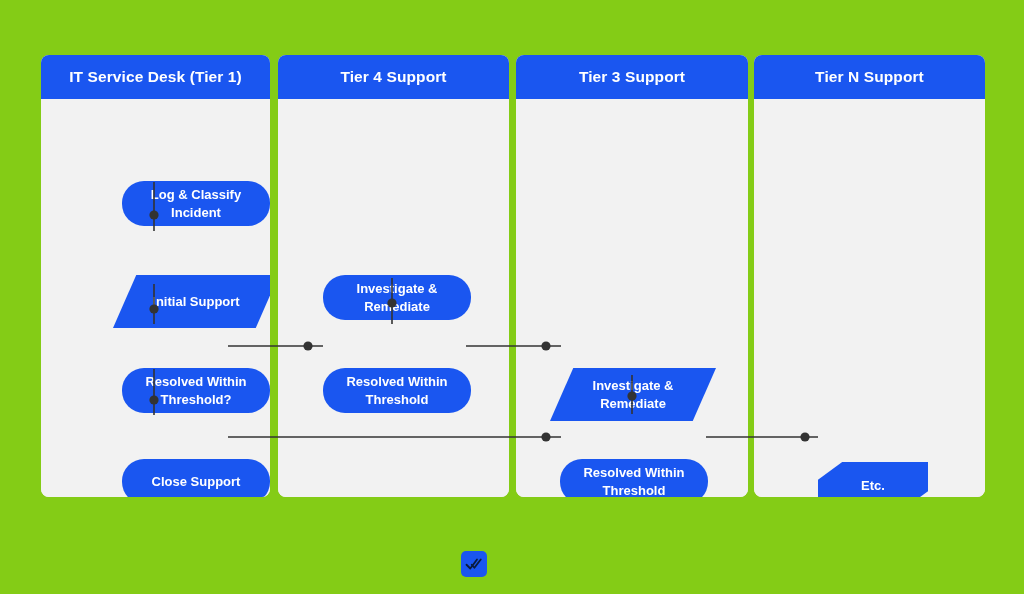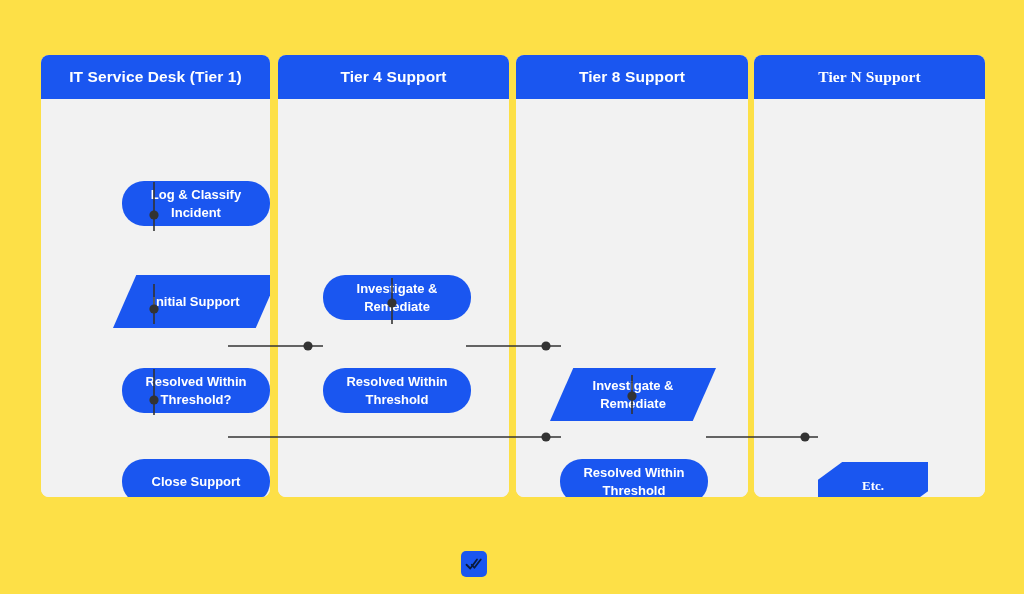--- a/index.html
+++ b/index.html
@@ -13,21 +13,21 @@
     font-family: "Liberation Sans", sans-serif;
     overflow: hidden;
     position: relative;
   }
 
   #canvas {
     position: absolute;
     left: 0; top: 0;
     width: 1024px;
     height: 594px;
-    background: #fde047;
+    background: #84cc16;
   }
 
   
   .lane {
     position: absolute;
     top: 55px;
     height: 442px;
     background: #f2f2f2;
     border-radius: 8px;
     overflow: hidden;
@@ -46,21 +46,21 @@
   }
   .lane-body {
     position: relative;
     height: 398px;
     background: #f2f2f2;
   }
 
   #lane-0 { left: 41px;  width: 229px; }
   #lane-1 { left: 278px; width: 231px; }
   #lane-2 { left: 516px; width: 232px; }
-  #lane-3 { left: 754px; width: 231px; font-family: Liberation Serif, serif; }
+  #lane-3 { left: 754px; width: 231px; }
 
   
   #connectors {
     position: absolute;
     left: 0; top: 0;
     width: 1024px;
     height: 594px;
     pointer-events: none;
   }
 
@@ -134,21 +134,21 @@
         <div class="lane-body">
           <div class="node rounded" style="left: 45px; top: 176px; width: 148px; height: 45px; background: rgb(26, 86, 240);">
             <span class="node-label">Investigate &amp; Remediate</span>
           </div>
           <div class="node rounded" style="left: 45px; top: 269px; width: 148px; height: 45px; background: rgb(26, 86, 240);">
             <span class="node-label">Resolved Within Threshold</span>
           </div>
         </div>
       </div>
       <div class="lane" id="lane-2">
-        <div class="lane-header">Tier 8 Support</div>
+        <div class="lane-header">Tier 3 Support</div>
         <div class="lane-body">
           <div class="node parallelogram" style="left: 34px; top: 269px; width: 166px; height: 53px; background: rgb(26, 86, 240);">
             <span class="node-label">Investigate &amp; Remediate</span>
           </div>
           <div class="node rounded" style="left: 44px; top: 360px; width: 148px; height: 45px; background: rgb(26, 86, 240);">
             <span class="node-label">Resolved Within Threshold</span>
           </div>
         </div>
       </div>
       <div class="lane" id="lane-3">

